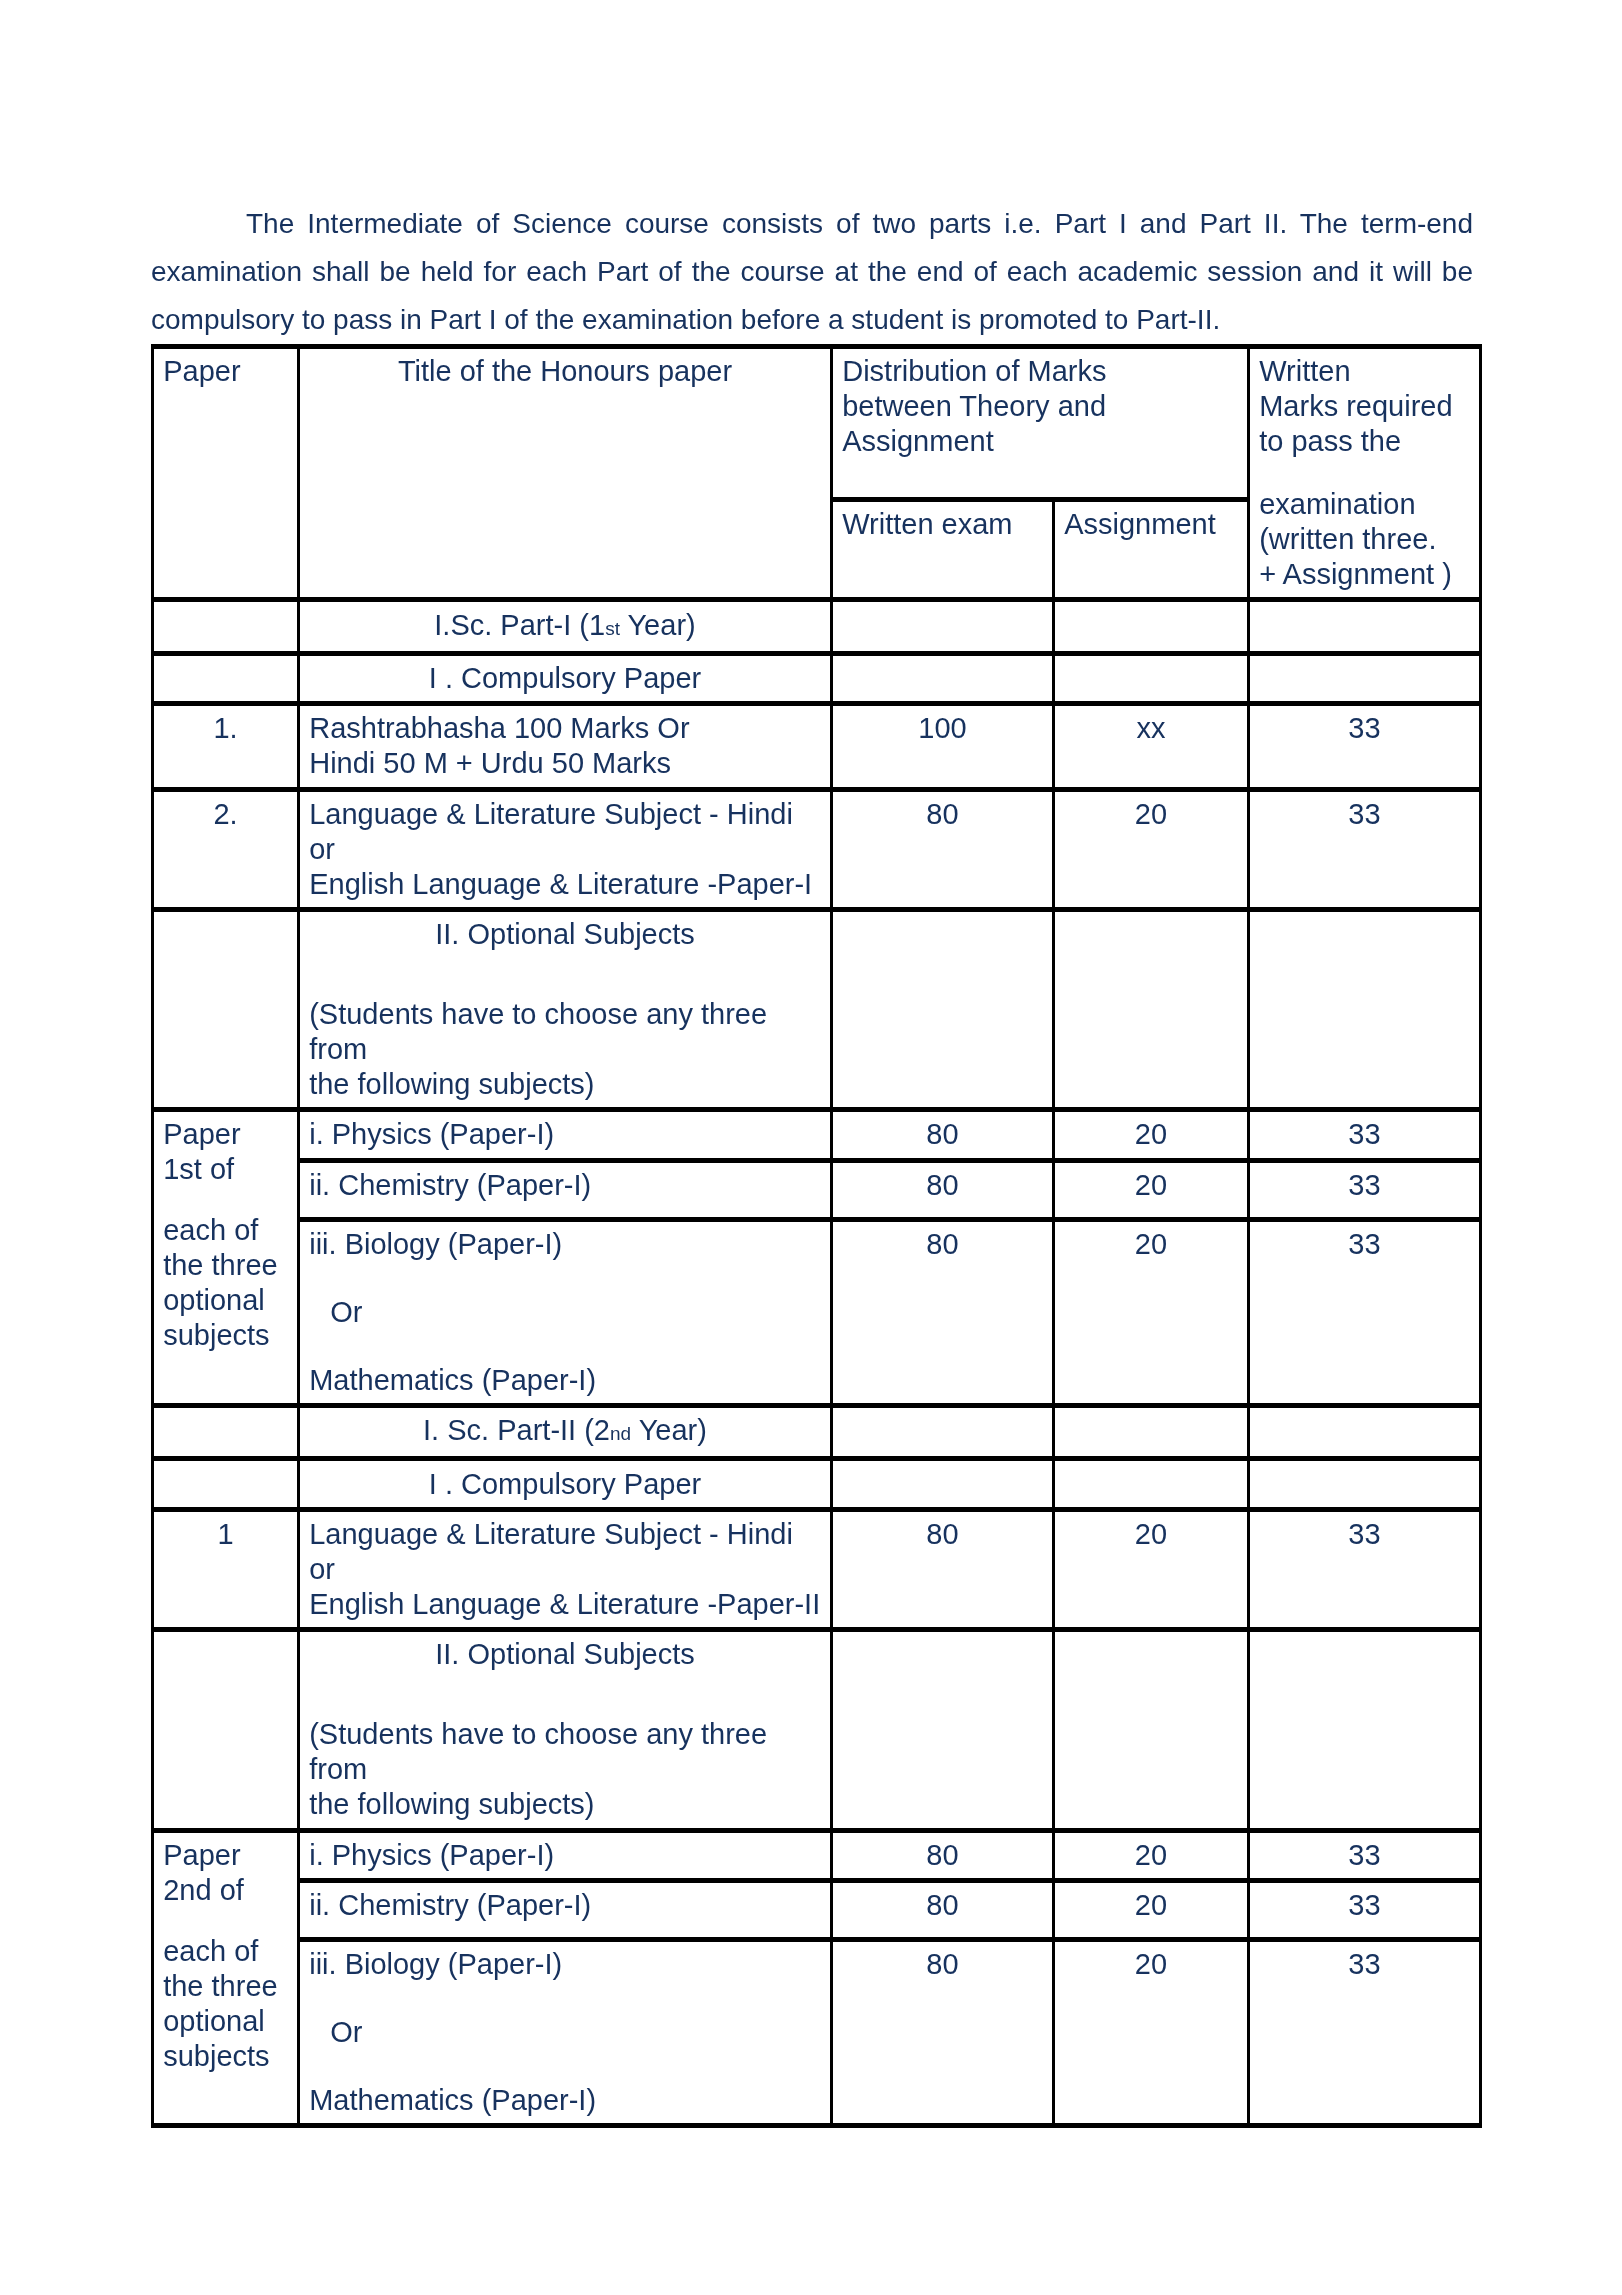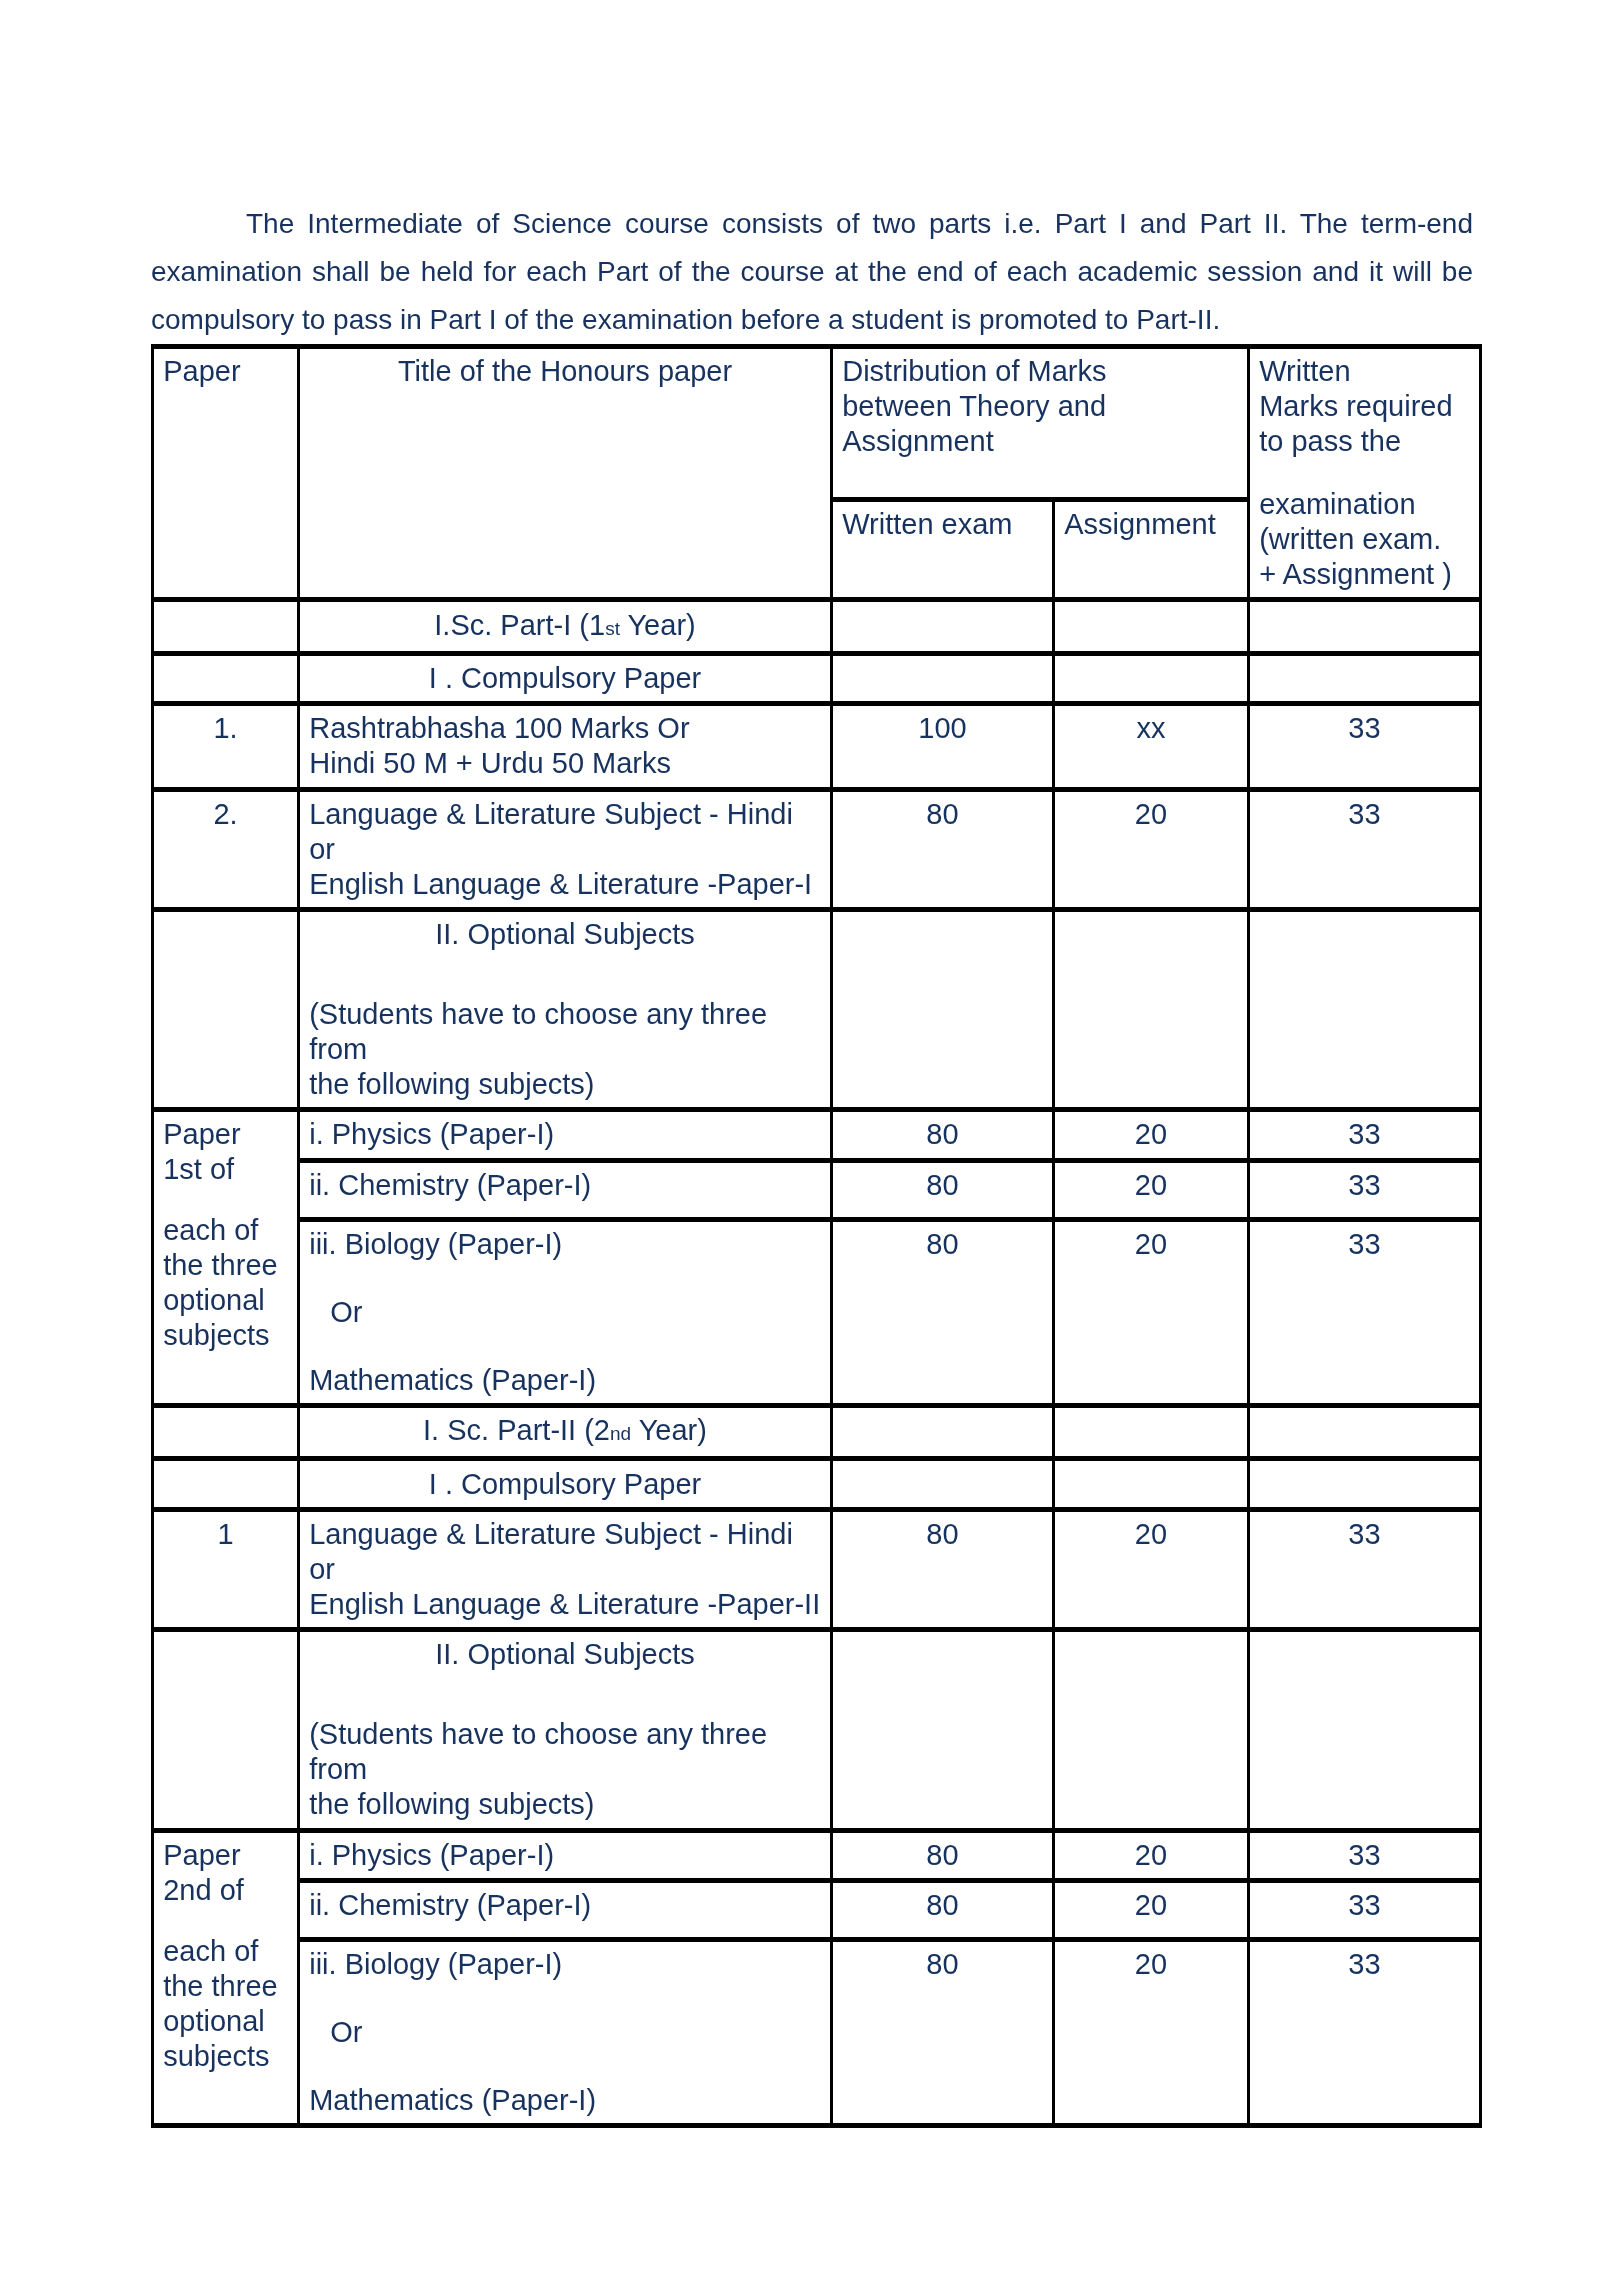--- a/index.html
+++ b/index.html
@@ -94,21 +94,21 @@
       <td colspan="2">
         <div>Distribution of Marks</div>
         <div>between Theory and</div>
         <div>Assignment</div>
       </td>
       <td rowspan="2" class="hdr-min">
         <div>Written</div>
         <div>Marks required</div>
         <div>to pass the</div>
         <div class="min-gap">examination</div>
-        <div>(written exam.</div>
+        <div>(written three.</div>
         <div>+ Assignment )</div>
       </td>
     </tr>
 
     <tr style="height:79px;">
       <td>
         <span>Written exam</span>
       </td>
       <td>
         <span>Assignment</span>

